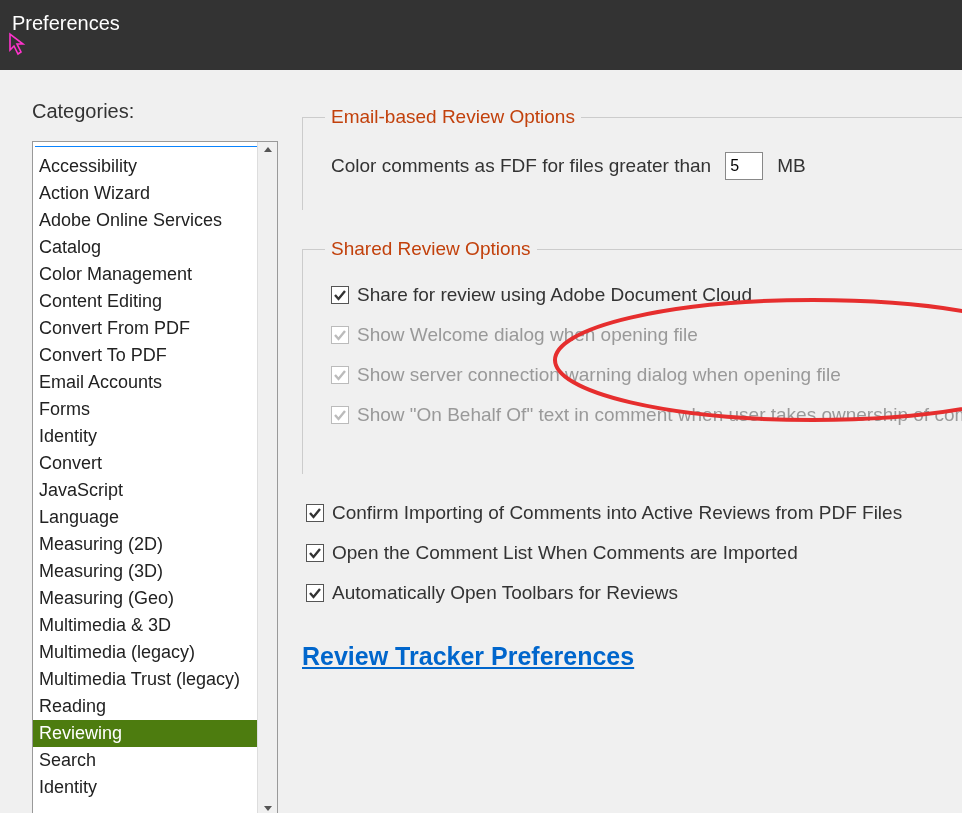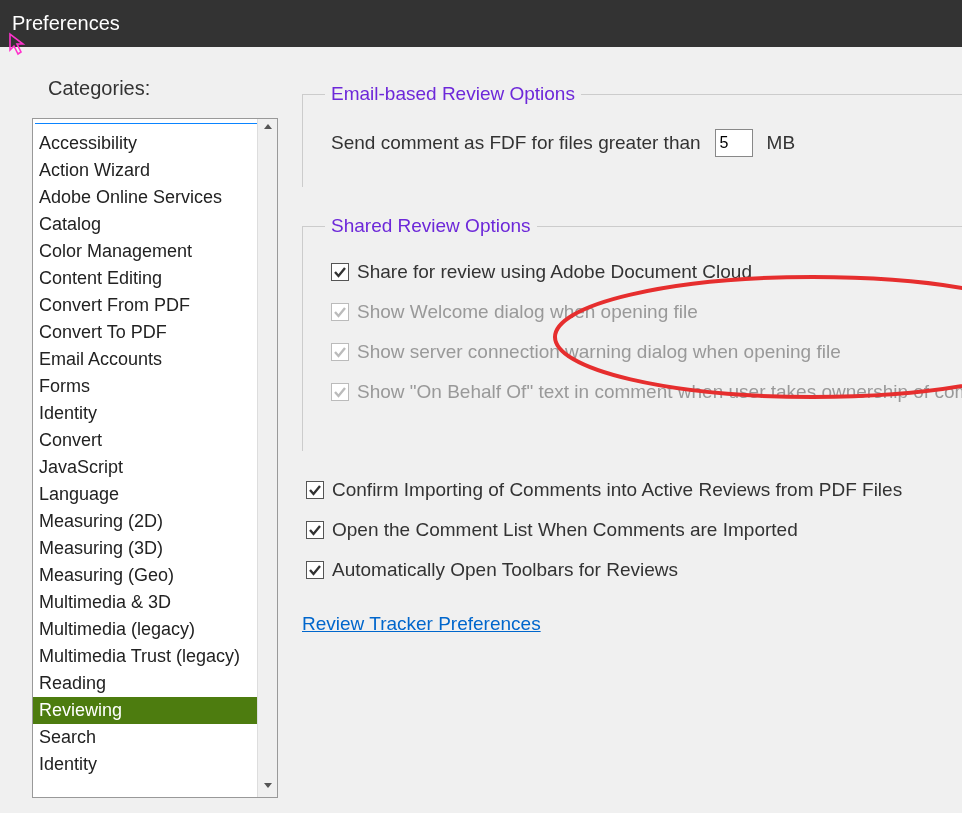--- a/index.html
+++ b/index.html
@@ -9,21 +9,21 @@
     width: 962px;
     height: 813px;
     font-family: "Segoe UI", Arial, sans-serif;
     font-size: 18px;
     color: #333;
     background: #f0f0f0;
     overflow: hidden;
   }
   .titlebar {
     width: 100%;
-    height: 47px;
+    height: 70px;
     background: #333333;
     color: #fff;
     padding: 12px 12px 0 12px;
     font-size: 20px;
     position: relative;
   }
   .cursor {
     position: absolute;
     left: 8px;
     top: 32px;
@@ -36,21 +36,20 @@
     padding: 30px 0 0 32px;
   }
   .sidebar {
     width: 248px;
     flex: 0 0 248px;
   }
   .sidebar-label {
     font-size: 20px;
     margin-bottom: 18px;
     color: #333;
-    margin-left: 16px;
   }
   .cat-container {
     display: flex;
     border: 1px solid #999;
     width: 246px;
     height: 680px;
     background: #fff;
   }
   .cat-list {
     flex: 1;
@@ -102,21 +101,21 @@
     margin: 0 0 28px 0;
     padding: 24px 0 30px 28px;
     position: relative;
   }
   fieldset.first {
     border-top: 1px solid #ccc;
     margin-top: 6px;
   }
   legend {
     font-size: 19px;
-    color: #6d28d9;
+    color: #c2410c;
     padding: 0 6px;
     margin-left: -6px;
   }
   .form-row {
     display: flex;
     align-items: center;
     gap: 14px;
     font-size: 19px;
     color: #333;
   }
@@ -155,24 +154,25 @@
   }
   .chk svg { width: 14px; height: 14px; }
   .chk .tick { stroke: #333; stroke-width: 2.4; fill: none; }
   .chk.disabled .tick { stroke: #bbb; }
   .free-checks {
     padding-left: 4px;
   }
   .link {
     color: #0066cc;
     text-decoration: underline;
-    font-size: 19px;
+    font-size: 25px;
     cursor: pointer;
-    margin-top: 14px;
+    margin-top: 20px;
     display: inline-block;
+    font-weight: bold;
   }
   .annot {
     position: absolute;
     left: 268px;
     top: 195px;
     width: 530px;
     height: 130px;
     pointer-events: none;
   }
   .annot ellipse {
@@ -237,21 +237,21 @@
         </div>
       </div>
     </div>
   </div>
 
   <div class="main">
 
     <fieldset class="first">
       <legend>Email-based Review Options</legend>
       <div class="form-row">
-        <span>Send comment as FDF for files greater than</span>
+        <span>Color comments as FDF for files greater than</span>
         <input class="num-input" value="5" style="">
         <span>MB</span>
       </div>
     </fieldset>
 
     <fieldset>
       <legend>Shared Review Options</legend>
       <div id="shared-items">
           <div class="check-row">
             <span class="chk">

